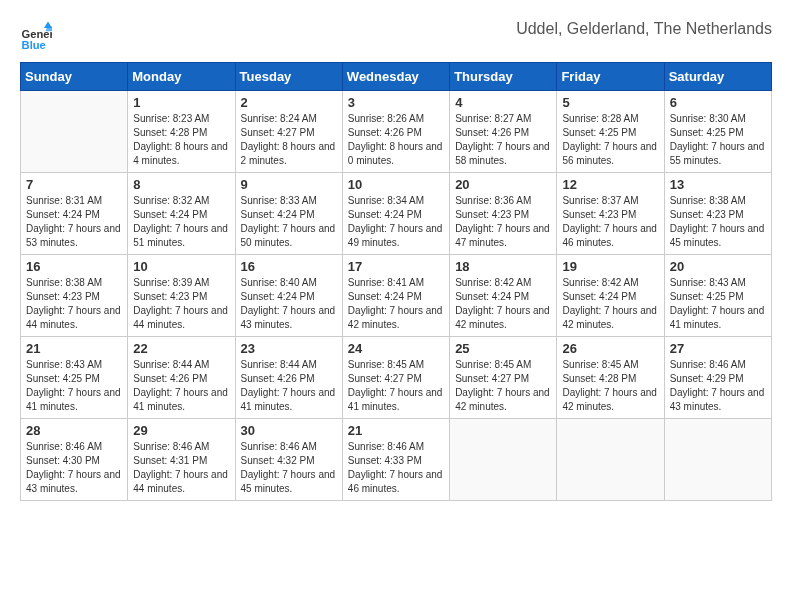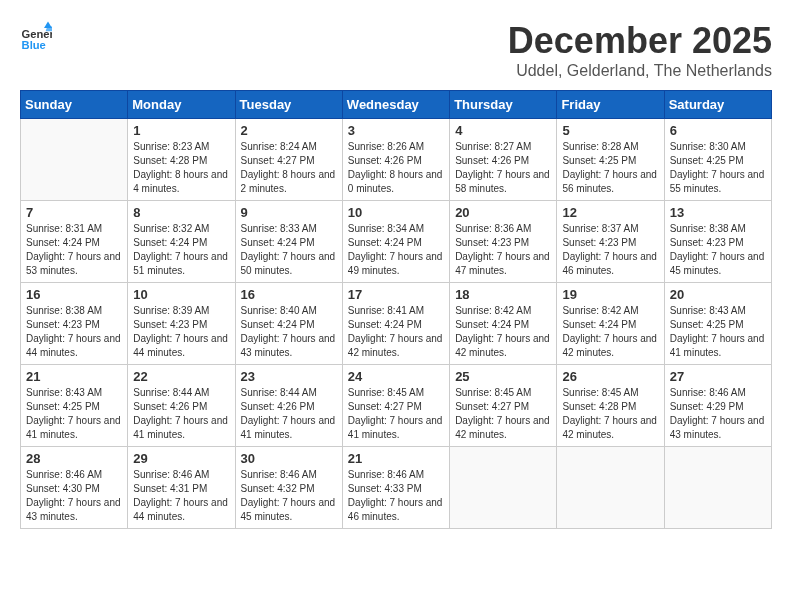--- a/index.html
+++ b/index.html
@@ -81,21 +81,20 @@
 <div class="header">
   <div class="logo">
     <svg class="logo-icon" viewBox="0 0 40 40">
       <text x="2" y="22" font-size="14" font-weight="bold" fill="#333">General</text>
       <text x="2" y="36" font-size="14" font-weight="bold" fill="#2196F3">Blue</text>
       <polygon points="30,10 40,10 35,2" fill="#2196F3"></polygon>
       <polygon points="32,14 42,14 40,8 34,8" fill="#2196F3" opacity="0.7"></polygon>
     </svg>
   </div>
   <div class="title-block">
-    <div class="month-title">December 2025</div>
     <div class="location-title">Uddel, Gelderland, The Netherlands</div>
   </div>
 </div>
 
 <table>
   <thead>
     <tr>
     <th>Sunday</th>
         <th>Monday</th>
         <th>Tuesday</th>

